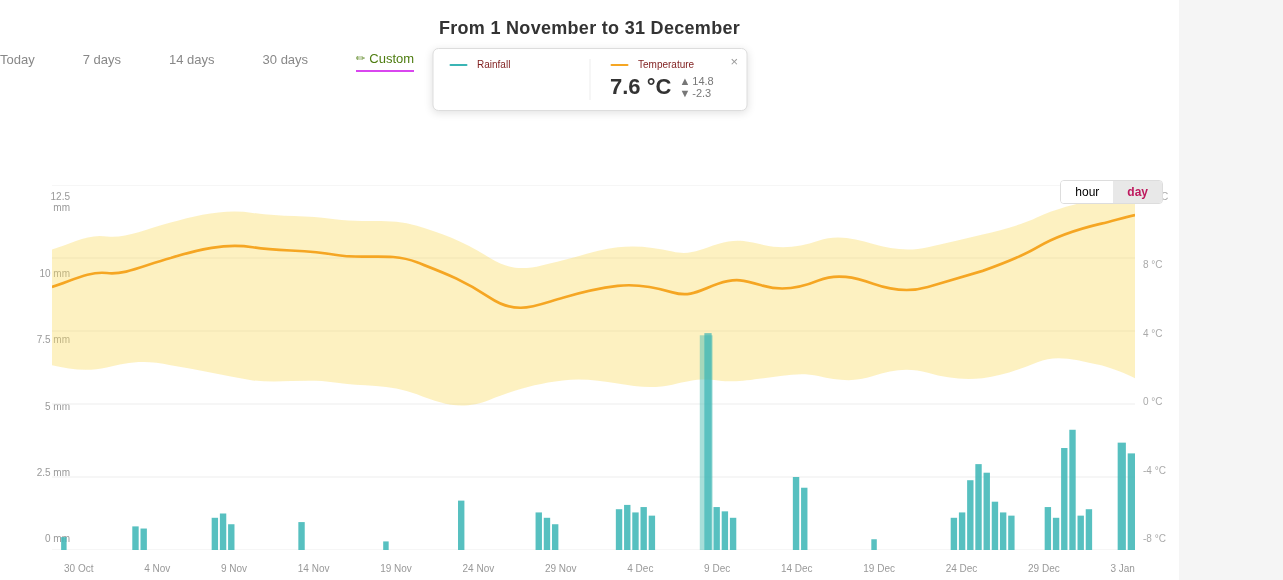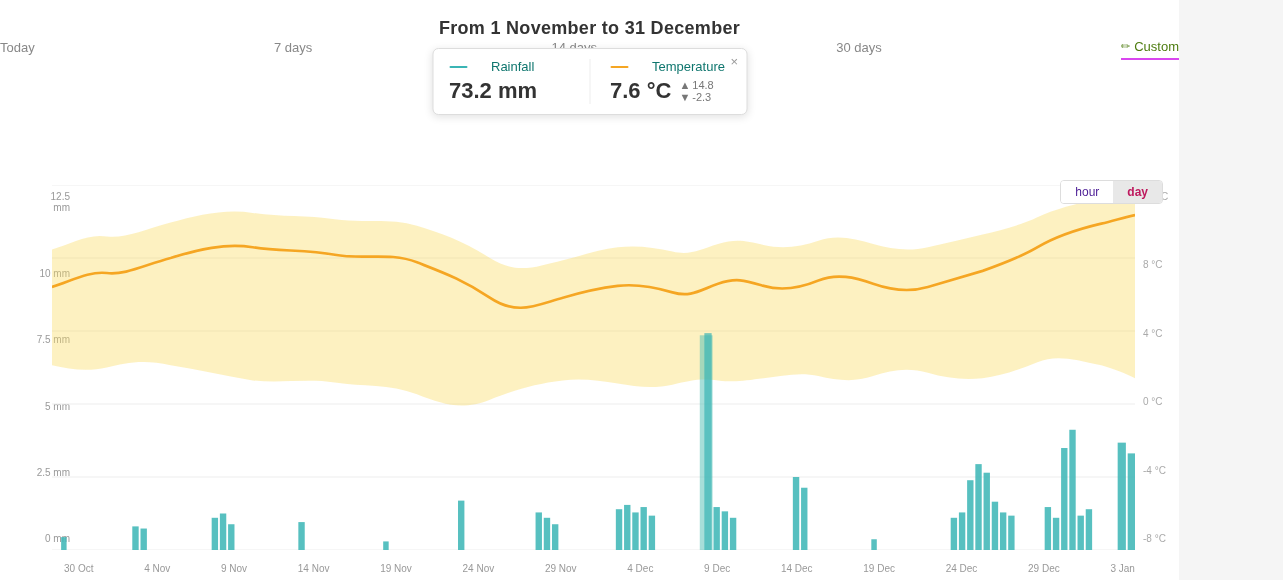--- a/index.html
+++ b/index.html
@@ -50,25 +50,25 @@
       font-size: 13px;
       color: #999;
       line-height: 1;
     }
     .tooltip-section {
       display: flex;
       flex-direction: column;
       min-width: 120px;
     }
     .tooltip-label {
-      font-size: 13px;
-      color: #0f766e;
+      font-size: 10px;
+      color: #7f1d1d;
       display: flex;
       align-items: center;
-      gap: 24px;
+      gap: 10px;
       margin-bottom: 4px;
     }
     .tooltip-label .line-icon {
       display: inline-block;
       width: 18px;
       height: 2px;
       border-radius: 1px;
     }
     .tooltip-value {
       font-size: 22px;
@@ -87,24 +87,24 @@
       gap: 2px;
     }
     .divider-v {
       width: 1px;
       background: #eee;
       margin: 0 4px;
     }
     
     .time-filters {
       display: flex;
-      justify-content: space-between;
+      justify-content: flex-start;
       align-items: center;
       gap: 48px;
-      margin-top: 0;
+      margin-top: 12px;
       position: relative;
       z-index: 5;
     }
     .time-filter-item {
       font-size: 13px;
       color: #888;
       cursor: pointer;
       padding-bottom: 4px;
     }
     .time-filter-item.active {
@@ -126,21 +126,21 @@
       border: 1px solid #ddd;
       border-radius: 4px;
       overflow: hidden;
       z-index: 10;
     }
     .view-toggle-btn {
       padding: 4px 14px;
       font-size: 12px;
       cursor: pointer;
       background: #fff;
-      color: #4c1d95;
+      color: #000000;
       border: none;
     }
     .view-toggle-btn.active {
       background: #e8e8e8;
       color: #be185d;
       font-weight: bold;
     }
     
     .y-axis-left {
       position: absolute;
@@ -210,21 +210,20 @@
 
   <div class="chart-title">From 1 November to 31 December</div>
 
   <div class="tooltip-card">
     <span class="close-btn">×</span>
     <div class="tooltip-section">
       <div class="tooltip-label">
         <span class="line-icon" style="background:#3ab5b5;"></span>
         <span>Rainfall</span>
       </div>
-      <div class="tooltip-value">73.2 mm</div>
     </div>
     <div class="divider-v"></div>
     <div class="tooltip-section">
       <div class="tooltip-label">
         <span class="line-icon" style="background:#f5a623;"></span>
         <span>Temperature</span>
       </div>
       <div style="display:flex;align-items:center;gap:8px;">
         <div class="tooltip-value">7.6 °C</div>
         <div class="tooltip-sub">

